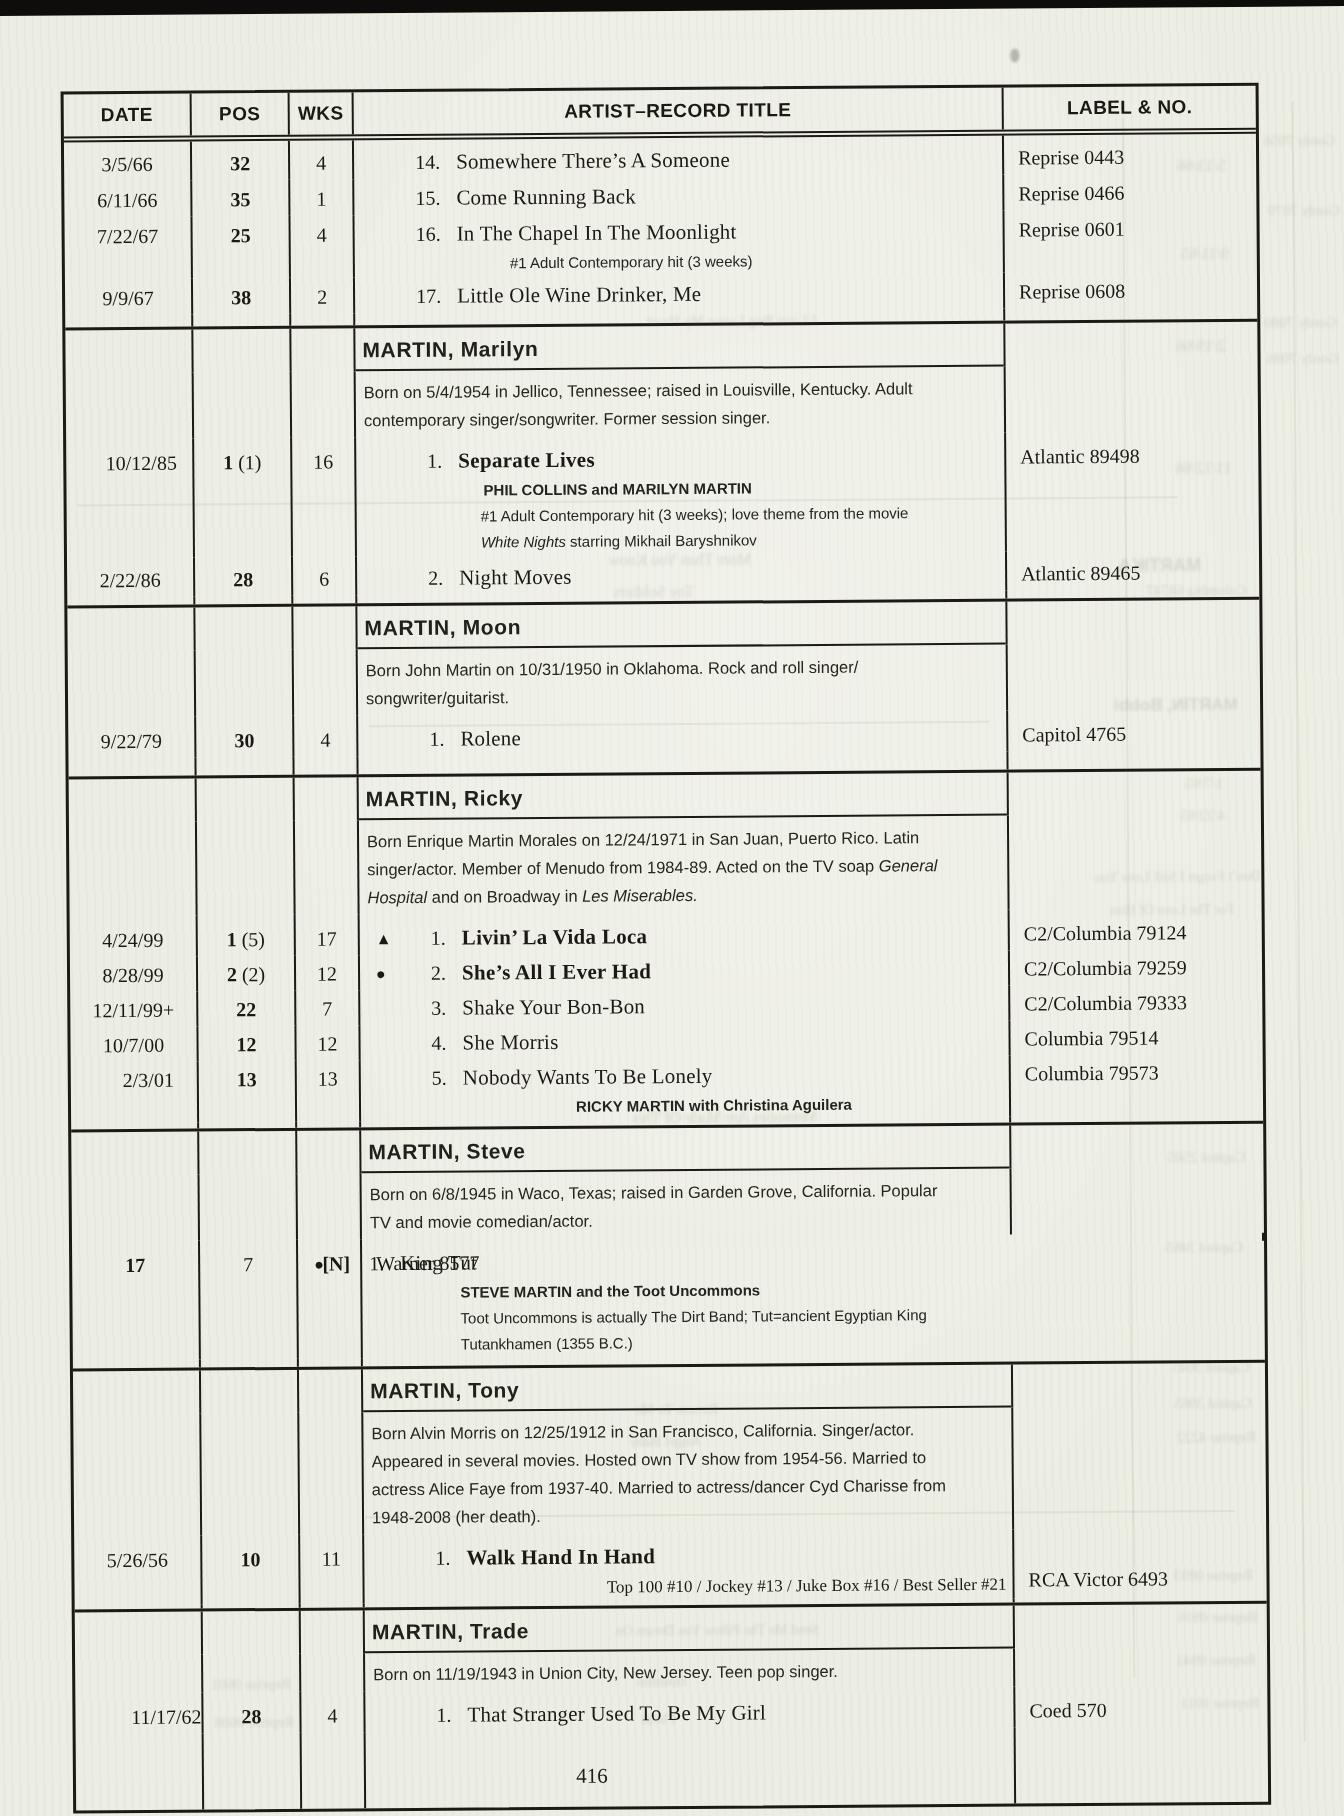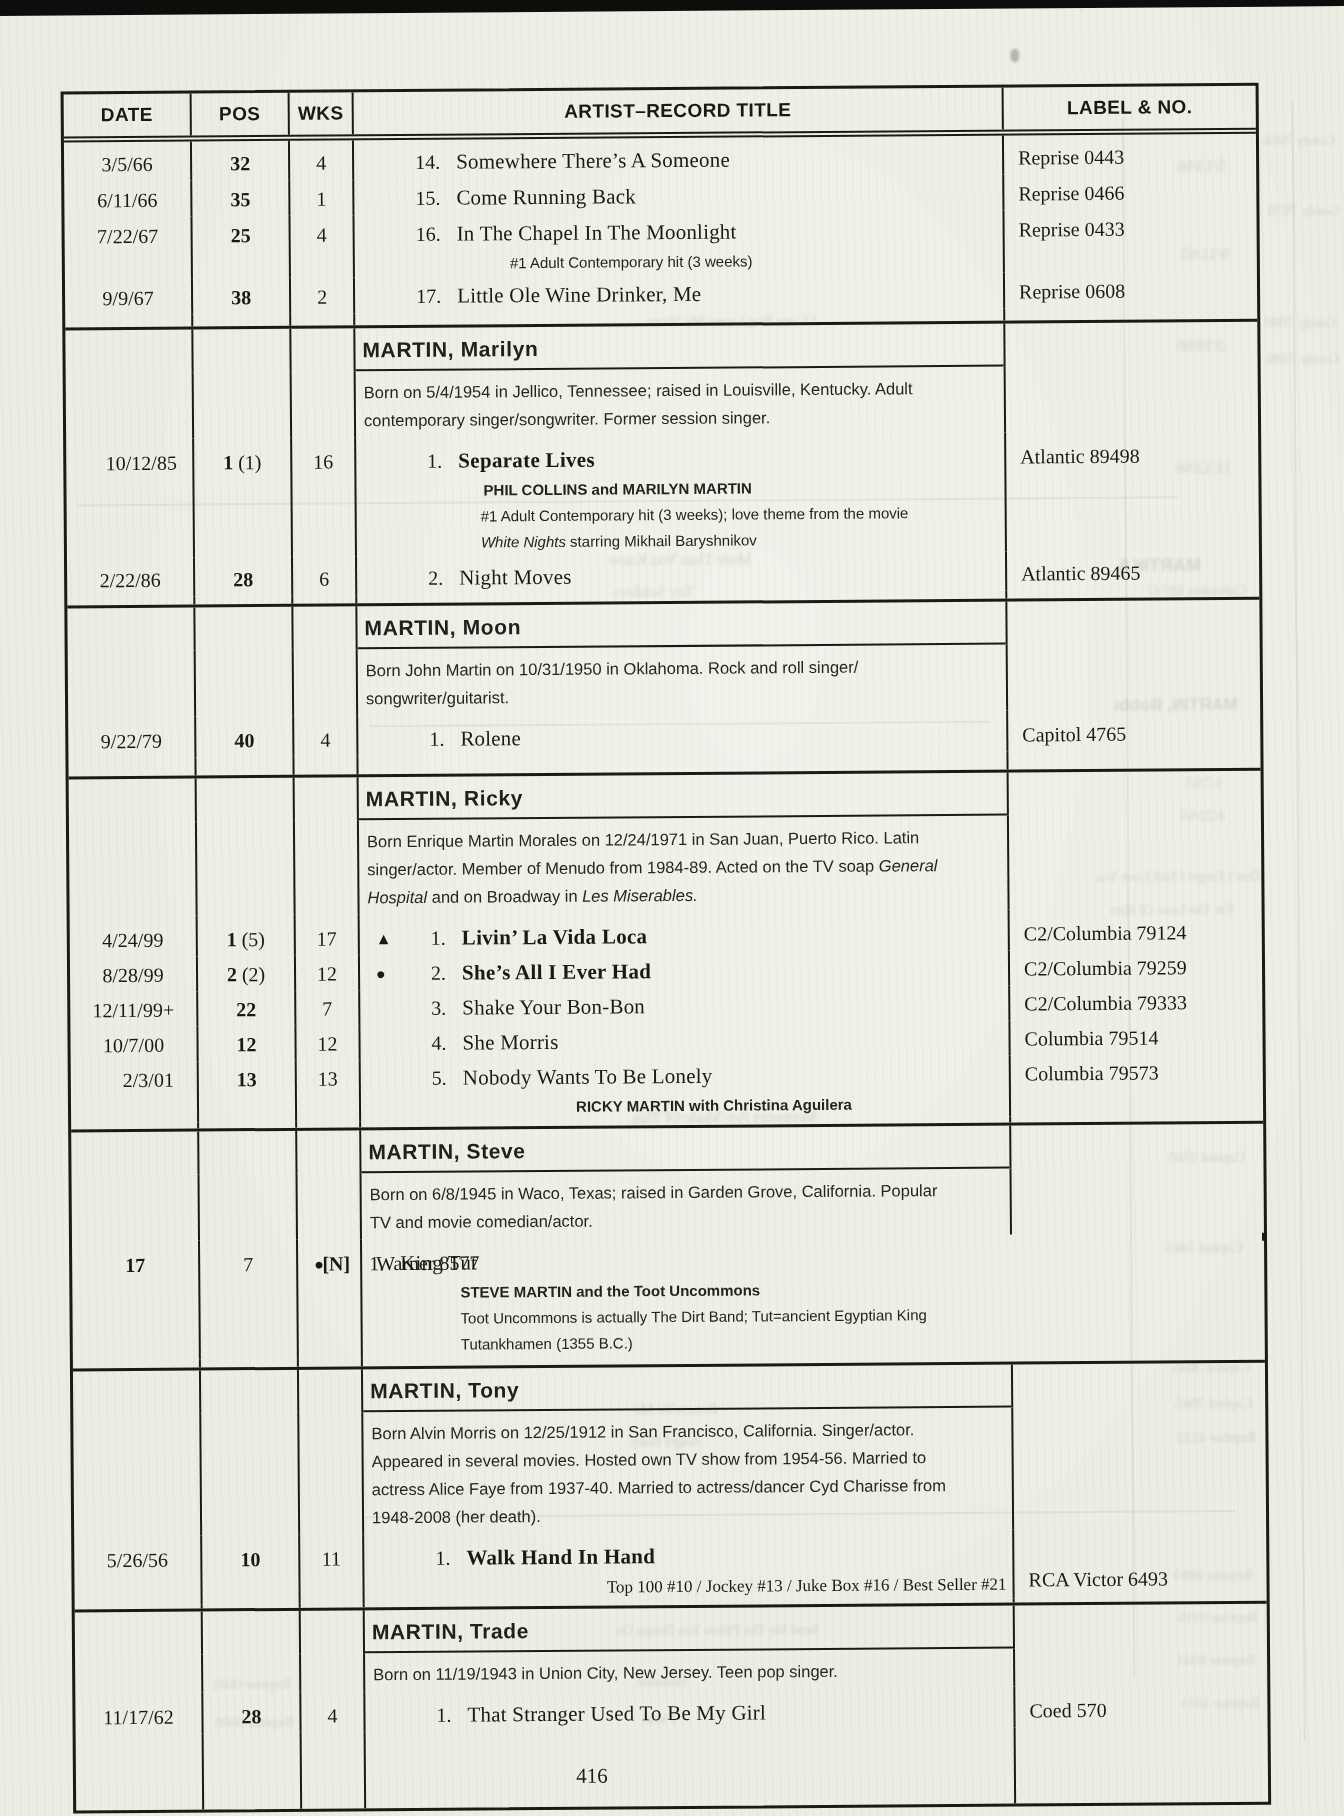--- a/index.html
+++ b/index.html
@@ -87,21 +87,21 @@
               <div class="e-line"><span class="num">15.</span><span class="ti">Come Running Back</span></div>
             </div>
             <div class="cell c-lab" style="padding-top: 3px;"><span>Reprise 0466</span></div>
             <div class="cell c-date" style="padding-top: 3px;"><span>7/22/67</span></div>
             <div class="cell c-pos" style="padding-top: 3px; line-height: 33px;"><b>25</b></div>
             <div class="cell c-wks" style="padding-top: 3px;"><span>4</span></div>
             <div class="cell c-art" style="padding-top: 3px;">
               <div class="e-line"><span class="num">16.</span><span class="ti">In The Chapel In The Moonlight</span></div>
               <div class="note" style="margin-left: 155px;"><span>#1 Adult Contemporary hit (3 weeks)</span></div>
             </div>
-            <div class="cell c-lab" style="padding-top: 3px;"><span>Reprise 0433</span></div>
+            <div class="cell c-lab" style="padding-top: 3px;"><span>Reprise 0601</span></div>
             <div class="cell c-date" style="padding-top: 3px;"><span>9/9/67</span></div>
             <div class="cell c-pos" style="padding-top: 3px; line-height: 33px;"><b>38</b></div>
             <div class="cell c-wks" style="padding-top: 3px;"><span>2</span></div>
             <div class="cell c-art" style="padding-top: 3px;">
               <div class="e-line"><span class="num">17.</span><span class="ti">Little Ole Wine Drinker, Me</span></div>
             </div>
             <div class="cell c-lab" style="padding-top: 3px;"><span>Reprise 0608</span></div>
             <div class="cell c-date" style="height: 12px;"></div>
             <div class="cell c-pos" style="height: 12px;"></div>
             <div class="cell c-wks" style="height: 12px;"></div>
@@ -157,21 +157,21 @@
             <div class="cell c-lab"></div>
             <div class="cell c-date"></div>
             <div class="cell c-pos"></div>
             <div class="cell c-wks"></div>
             <div class="cell c-art bio-pad">
               <div class="bio-line"><span>Born John Martin on 10/31/1950 in Oklahoma. Rock and roll singer/</span></div>
               <div class="bio-line"><span>songwriter/guitarist.</span></div>
             </div>
             <div class="cell c-lab"></div>
             <div class="cell c-date" style="padding-top: 8px;"><span>9/22/79</span></div>
-            <div class="cell c-pos" style="padding-top: 8px; line-height: 33px;"><b>40</b></div>
+            <div class="cell c-pos" style="padding-top: 8px; line-height: 33px;"><b>30</b></div>
             <div class="cell c-wks" style="padding-top: 8px;"><span>4</span></div>
             <div class="cell c-art" style="padding-top: 8px;">
               <div class="e-line"><span class="num">1.</span><span class="ti">Rolene</span></div>
             </div>
             <div class="cell c-lab" style="padding-top: 8px;"><span>Capitol 4765</span></div>
             <div class="cell c-date" style="height: 18px;"></div>
             <div class="cell c-pos" style="height: 18px;"></div>
             <div class="cell c-wks" style="height: 18px;"></div>
             <div class="cell c-art" style="height: 18px;"></div>
             <div class="cell c-lab" style="height: 18px;"></div>
@@ -306,21 +306,21 @@
               <div class="abox">MARTIN, Trade</div>
             </div>
             <div class="cell c-lab"></div>
             <div class="cell c-date"></div>
             <div class="cell c-pos"></div>
             <div class="cell c-wks"></div>
             <div class="cell c-art bio-pad">
               <div class="bio-line"><span>Born on 11/19/1943 in Union City, New Jersey. Teen pop singer.</span></div>
             </div>
             <div class="cell c-lab"></div>
-            <div class="cell c-date" style="padding-top: 8px;"><span>11/17/62</span></div>
+            <div class="cell c-date" style="padding-top: 8px; text-align: right;"><span>11/17/62</span></div>
             <div class="cell c-pos" style="padding-top: 8px; line-height: 33px;"><b>28</b></div>
             <div class="cell c-wks" style="padding-top: 8px;"><span>4</span></div>
             <div class="cell c-art" style="padding-top: 8px;">
               <div class="e-line"><span class="num">1.</span><span class="ti">That Stranger Used To Be My Girl</span></div>
             </div>
             <div class="cell c-lab" style="padding-top: 8px;"><span>Coed 570</span></div>
             <div class="cell c-date" style="height: 76px;"></div>
             <div class="cell c-pos" style="height: 76px;"></div>
             <div class="cell c-wks" style="height: 76px;"></div>
             <div class="cell c-art" style="height: 76px;"></div>

